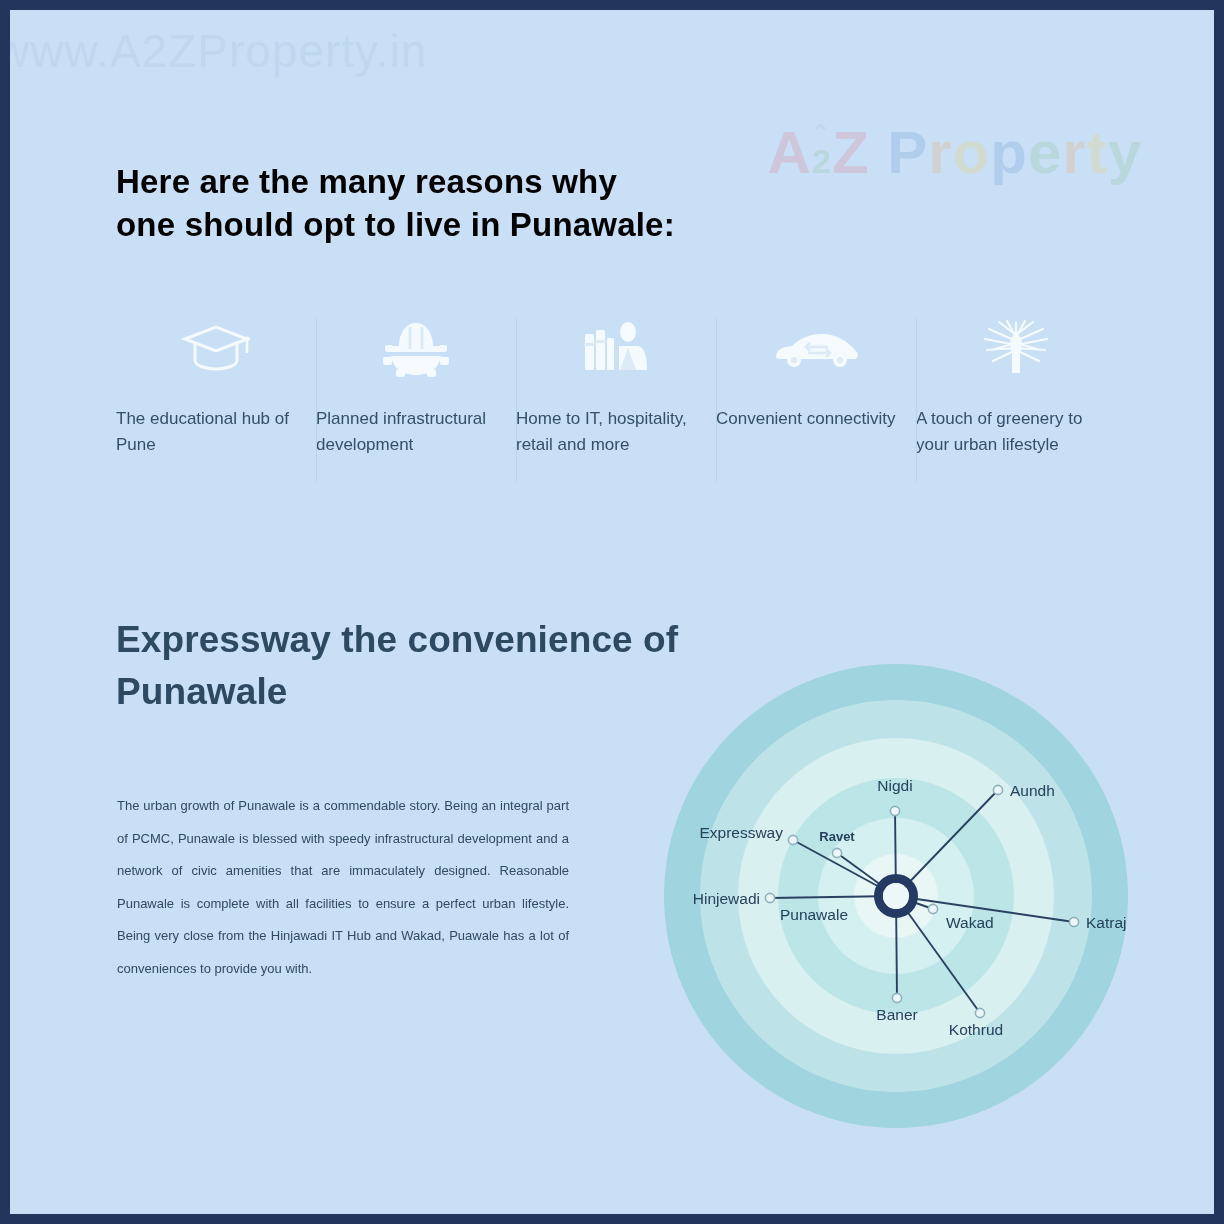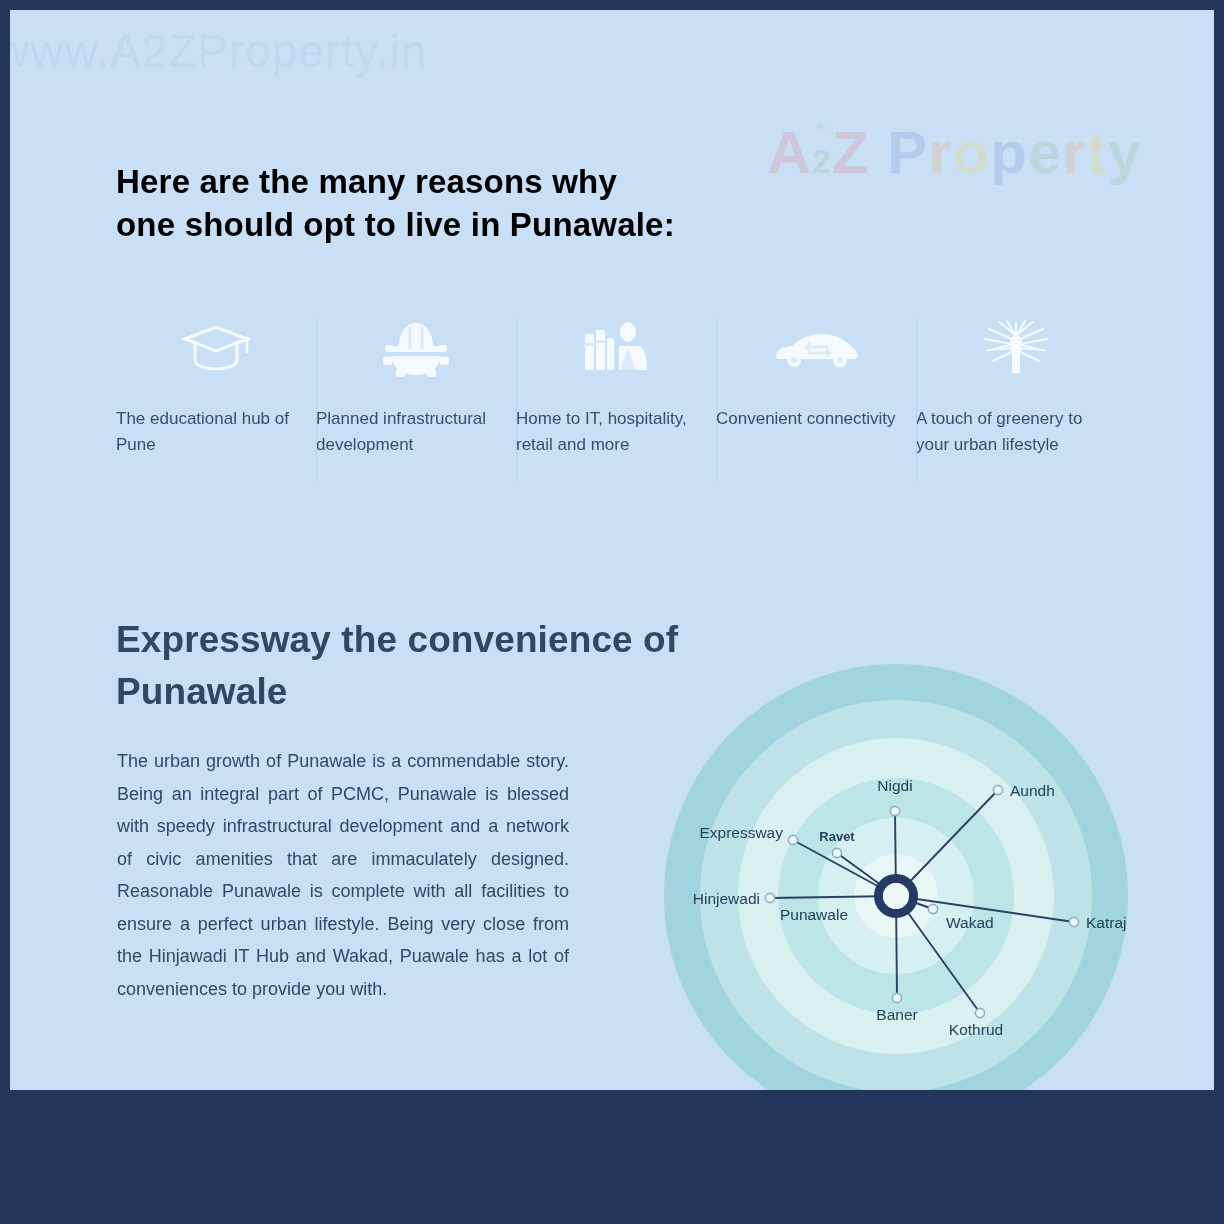--- a/index.html
+++ b/index.html
@@ -11,21 +11,21 @@
     height: 1224px;
     background: #22365c;
     font-family: "Liberation Sans", sans-serif;
     overflow: hidden;
   }
   .page {
     position: absolute;
     left: 10px;
     top: 10px;
     width: 1204px;
-    height: 1080px;
+    height: 1204px;
     background: #c9dff5;
     overflow: hidden;
   }
 
   
   .watermark {
     position: absolute;
     left: -14px;
     top: 14px;
     font-size: 46px;
@@ -114,23 +114,23 @@
     margin-top: 28px;
     font-size: 17px;
     line-height: 26px;
     color: #33506a;
   }
 
   
   .body-text {
     position: absolute;
     left: 107px;
-    top: 735px;
+    top: 780px;
     width: 452px;
-    font-size: 18px;
+    font-size: 13px;
     line-height: 32.5px;
     color: #2f4a63;
     text-align: justify;
   }
 
   
   .diagram {
     position: absolute;
     left: 610px;
     top: 620px;

